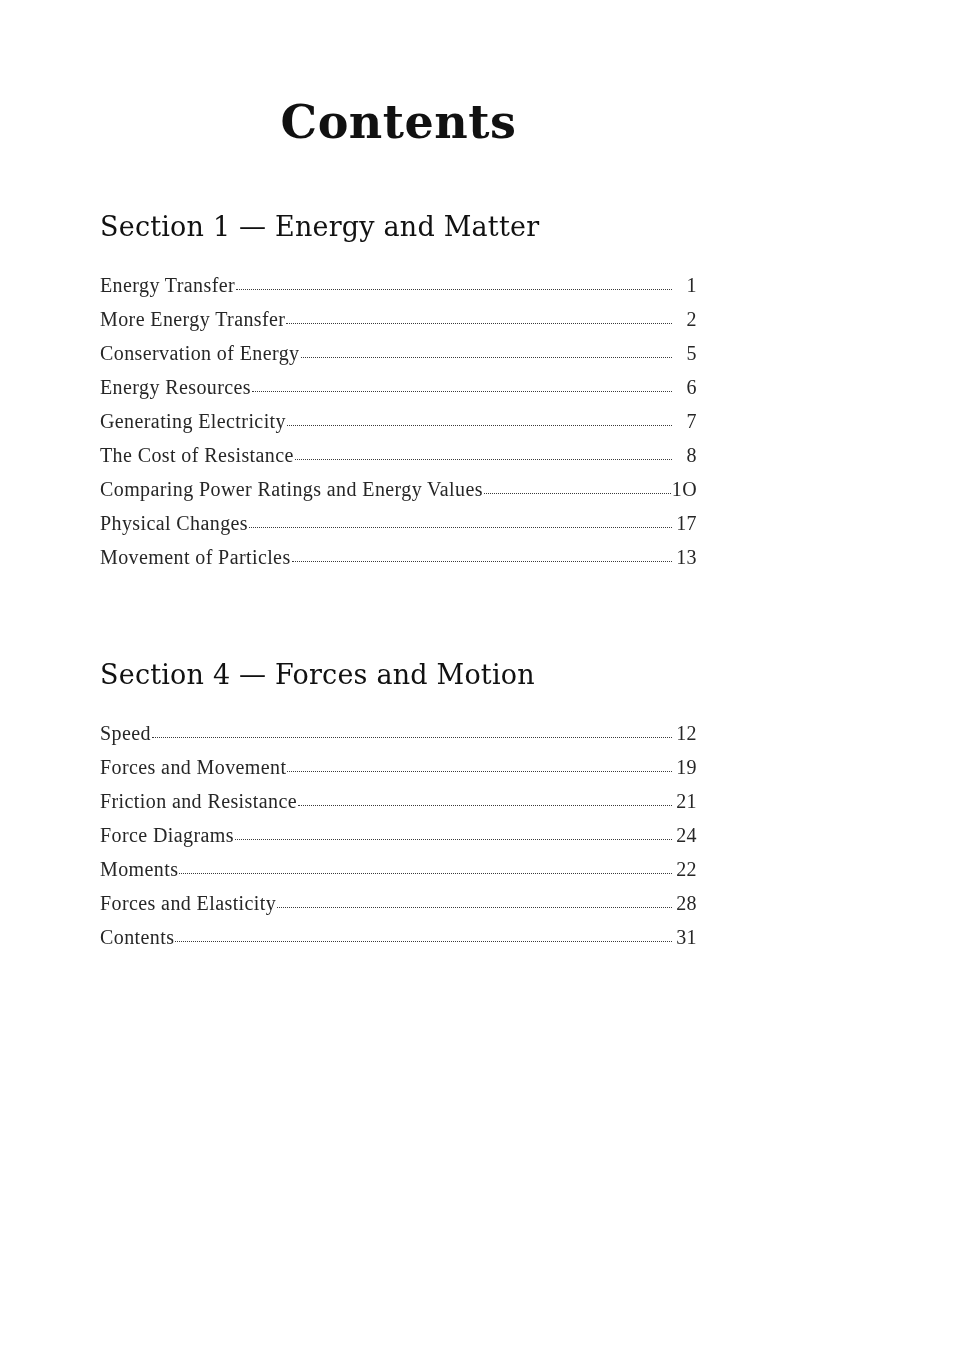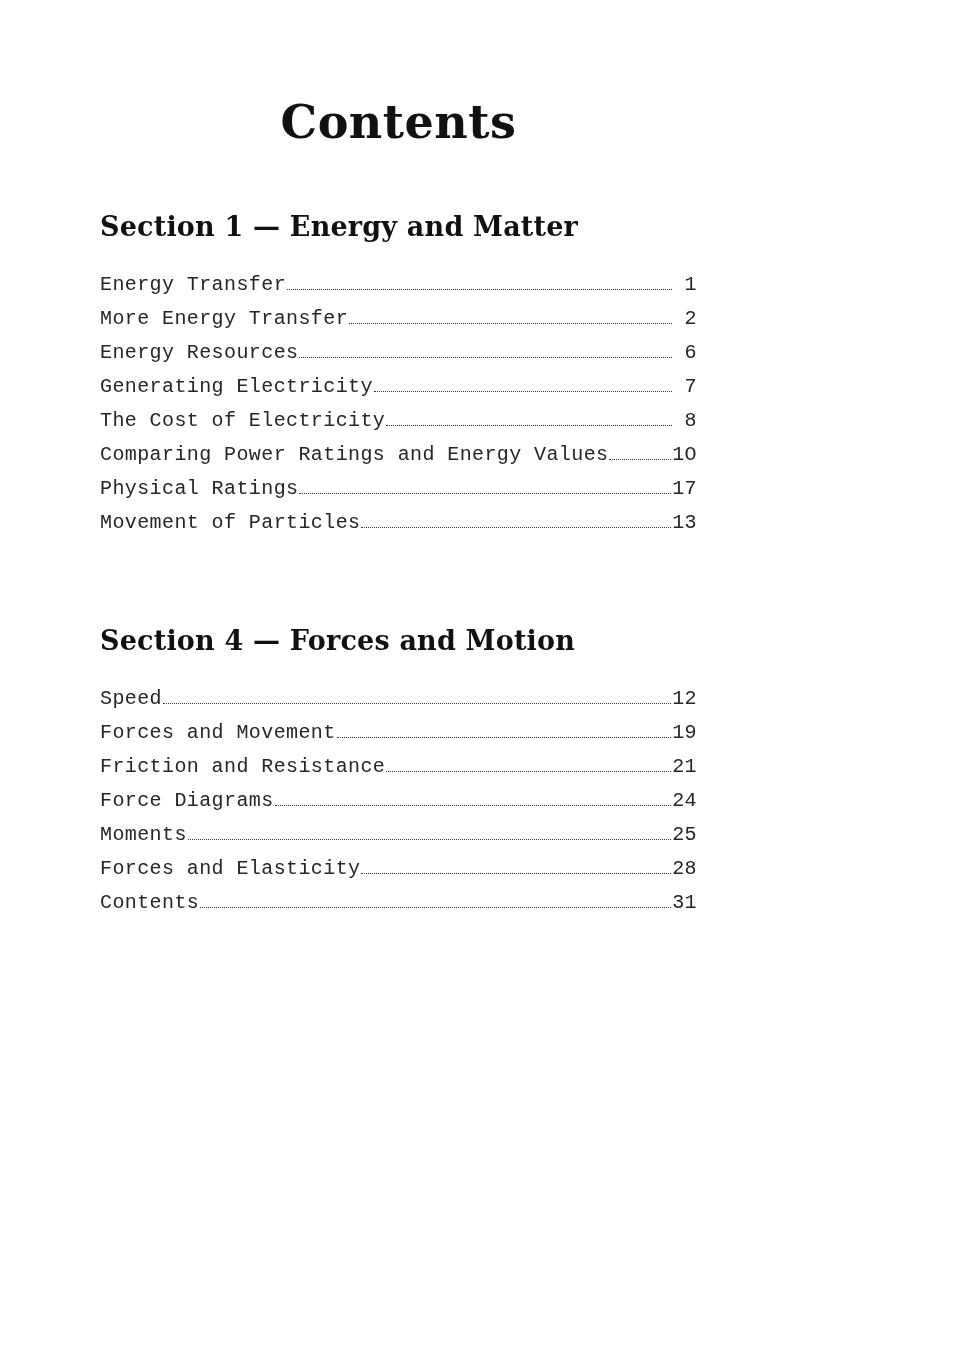--- a/index.html
+++ b/index.html
@@ -31,39 +31,39 @@
     padding-top: 95px;
     color: #111111;
   }
   .section {
     margin-top: 0;
   }
   .section-1 { padding-top: 62px; }
   .section-2 { padding-top: 85px; }
   .section-heading {
     font-family: "DejaVu Serif", serif;
-    font-weight: bold;
+    font-weight: normal;
     font-size: 27px;
     color: #111111;
     margin: 0 0 26px 0;
     letter-spacing: 0.2px;
   }
   .toc-list {
     list-style: none;
     margin: 0;
     padding: 0;
   }
   .toc-row {
     display: flex;
     align-items: flex-end;
     font-size: 20px;
     line-height: 1.0;
     color: #262626;
     padding: 7px 0 7px 0;
-    font-family: Liberation Mono, monospace;
+    font-family: Liberation Serif, serif;
     font-weight: 300;
   }
   .toc-label {
     white-space: nowrap;
     letter-spacing: 0.4px;
   }
   .toc-dots {
     flex: 1 1 auto;
     position: relative;
     height: 1em;
@@ -99,41 +99,46 @@
         <span class="toc-label">Energy Transfer</span>
         <span class="toc-dots"></span>
         <span class="toc-page">1</span>
       </li>
       <li class="toc-row">
         <span class="toc-label">More Energy Transfer</span>
         <span class="toc-dots"></span>
         <span class="toc-page">2</span>
       </li>
       <li class="toc-row">
+        <span class="toc-label">Conservation of Energy</span>
+        <span class="toc-dots"></span>
+        <span class="toc-page">5</span>
+      </li>
+      <li class="toc-row">
         <span class="toc-label">Energy Resources</span>
         <span class="toc-dots"></span>
         <span class="toc-page">6</span>
       </li>
       <li class="toc-row">
         <span class="toc-label">Generating Electricity</span>
         <span class="toc-dots"></span>
         <span class="toc-page">7</span>
       </li>
       <li class="toc-row">
-        <span class="toc-label">The Cost of Electricity</span>
+        <span class="toc-label">The Cost of Resistance</span>
         <span class="toc-dots"></span>
         <span class="toc-page">8</span>
       </li>
       <li class="toc-row">
         <span class="toc-label">Comparing Power Ratings and Energy Values</span>
         <span class="toc-dots"></span>
         <span class="toc-page">1O</span>
       </li>
       <li class="toc-row">
-        <span class="toc-label">Physical Ratings</span>
+        <span class="toc-label">Physical Changes</span>
         <span class="toc-dots"></span>
         <span class="toc-page">17</span>
       </li>
       <li class="toc-row">
         <span class="toc-label">Movement of Particles</span>
         <span class="toc-dots"></span>
         <span class="toc-page">13</span>
       </li>
     </ul>
   </div>
@@ -157,21 +162,21 @@
         <span class="toc-page">21</span>
       </li>
       <li class="toc-row">
         <span class="toc-label">Force Diagrams</span>
         <span class="toc-dots"></span>
         <span class="toc-page">24</span>
       </li>
       <li class="toc-row">
         <span class="toc-label">Moments</span>
         <span class="toc-dots"></span>
-        <span class="toc-page">25</span>
+        <span class="toc-page">22</span>
       </li>
       <li class="toc-row">
         <span class="toc-label">Forces and Elasticity</span>
         <span class="toc-dots"></span>
         <span class="toc-page">28</span>
       </li>
       <li class="toc-row">
         <span class="toc-label">Contents</span>
         <span class="toc-dots"></span>
         <span class="toc-page">31</span>

